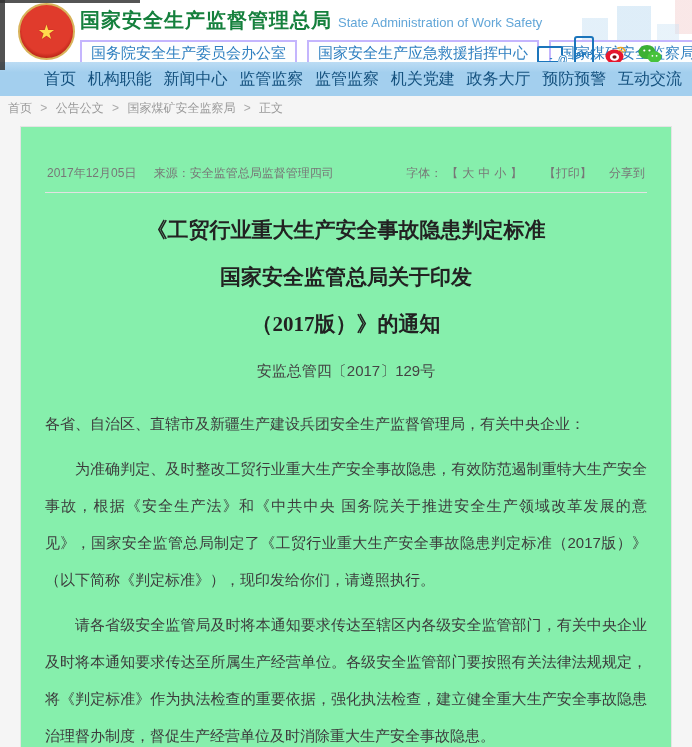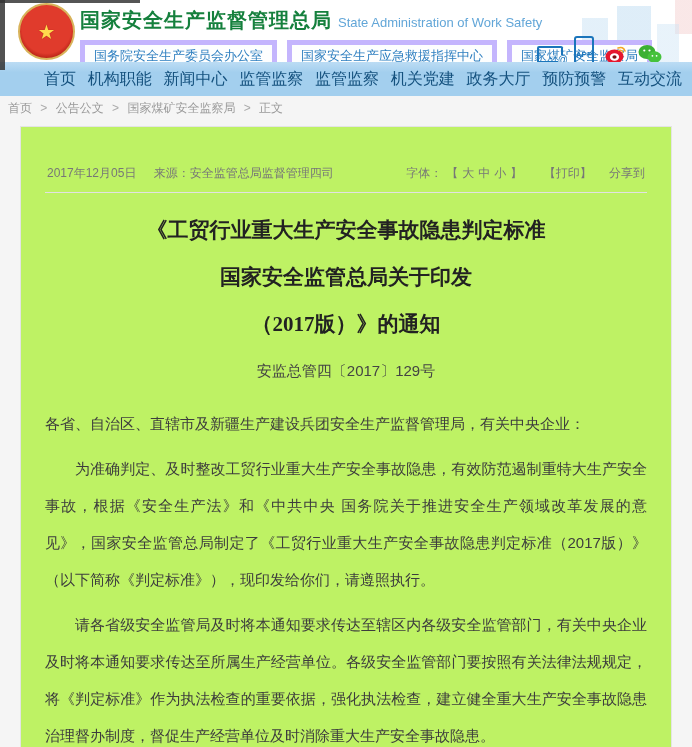--- a/index.html
+++ b/index.html
@@ -36,21 +36,21 @@
   .emblem .star { color:#ffd94d; font-size:20px; line-height:1; text-shadow:0 0 1px #8f1009; }
 
   .hdr-text { position:absolute; left:80px; top:7px; }
   .agency-cn {
     font-size:20px; font-weight:bold; color:#15803d; letter-spacing:1px;
     font-family:"Liberation Sans","DejaVu Sans",sans-serif;
   }
   .agency-en { font-size:13px; color:#62a6d8; margin-left:6px; }
   .sub-links { margin-top:6px; display:flex; gap:10px; }
   .sub-link {
-    font-size:13px; color:#2e7fc0; border:5px solid #c4b5fd; background:#fdfefe;
+    font-size:15px; color:#2e7fc0; border:2px solid #c4b5fd; background:#fdfefe;
     padding:2px 9px; white-space:nowrap; cursor:pointer;
   }
 
   .hdr-icons { position:absolute; right:30px; top:36px; display:flex; align-items:center; gap:11px; }
   .hicon { display:inline-flex; align-items:center; cursor:pointer; }
   .icon-mail { position:relative; width:26px; height:17px; border:2px solid #1b75bb; border-radius:2px; }
   .icon-mail::before { content:""; position:absolute; left:-1px; top:-1px; width:22px; height:11px;
     border:2px solid #1b75bb; border-top:none; border-radius:1px; transform:rotate(0deg) skewX(0);
     clip-path:polygon(0 0,50% 100%,100% 0); background:transparent; }
   .icon-mail .at { position:absolute; right:-7px; bottom:-4px; font-size:10px; color:#1b75bb; background:#fff; line-height:1; }
@@ -69,21 +69,21 @@
   .nav-item { font-size:16px; color:#14517e; cursor:pointer; white-space:nowrap; }
 
   
   .breadcrumb { position:absolute; top:100px; left:8px; font-size:12px; color:#999; }
   .crumb { color:#999; cursor:pointer; }
   .crumb-sep { margin:0 5px; color:#aaa; }
 
   
   .content-box {
     position:absolute; top:126px; left:20px; width:652px; height:621px;
-    background:#bef264; border:1px solid #e4e4e4; border-bottom:none;
+    background:#86efac; border:1px solid #e4e4e4; border-bottom:none;
     padding:38px 24px 0 24px; overflow:hidden;
   }
   .meta-row { display:flex; justify-content:space-between; align-items:center;
     font-size:12px; color:#777; padding:0 2px; }
   .meta-left span { margin-right:14px; }
   .meta-right span { margin-left:4px; }
   .meta-right .clickable { cursor:pointer; }
   .divider { border:none; border-top:1px solid #e2e2e2; margin:10px 0 14px 0; }
 
   .doc-title {

